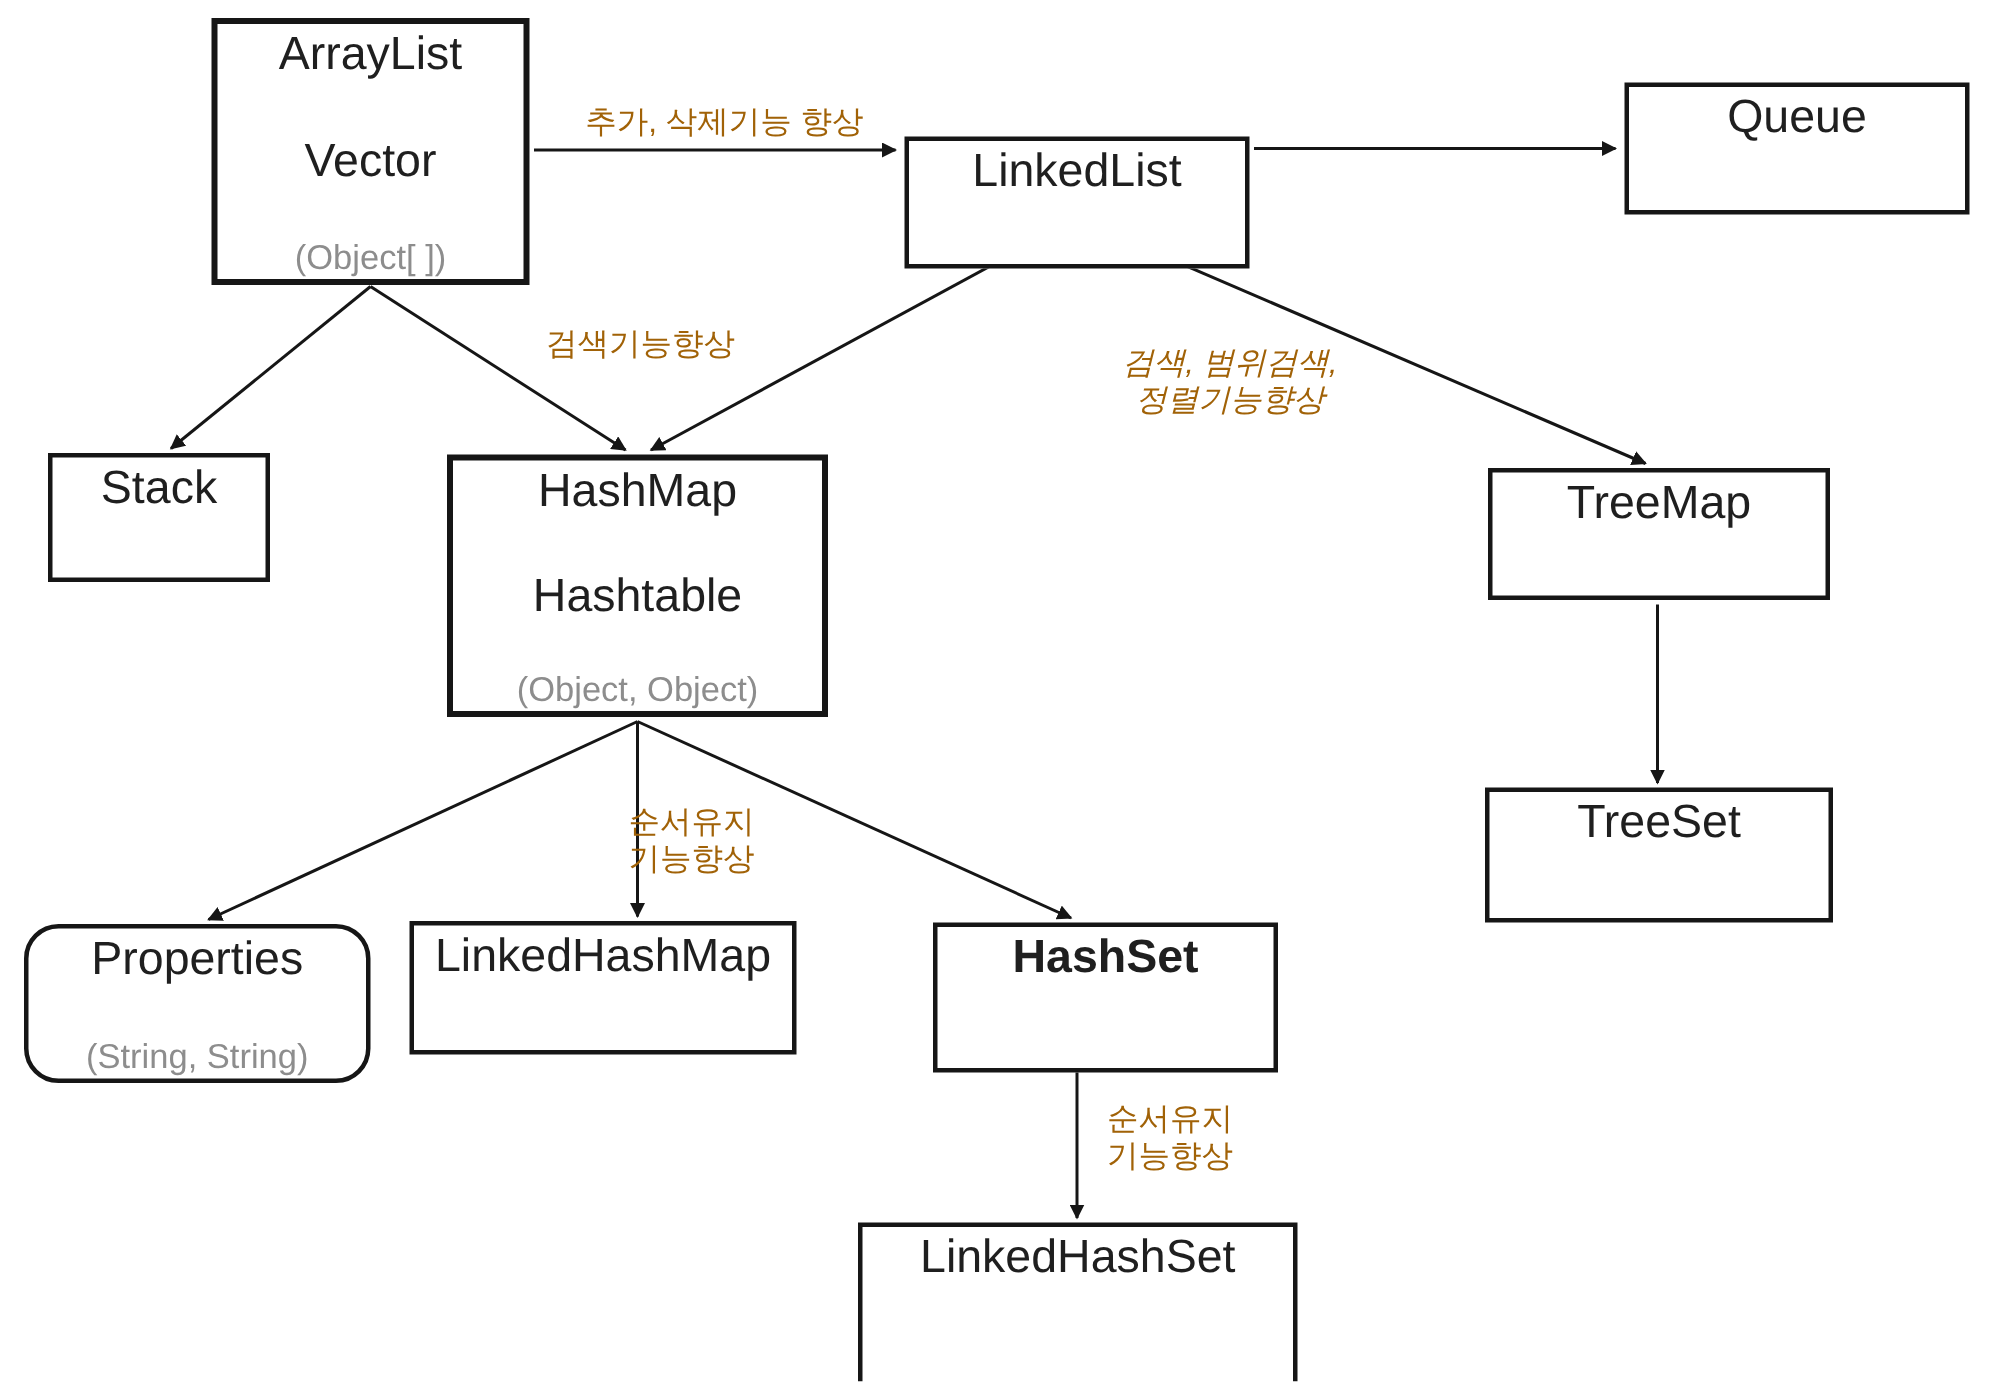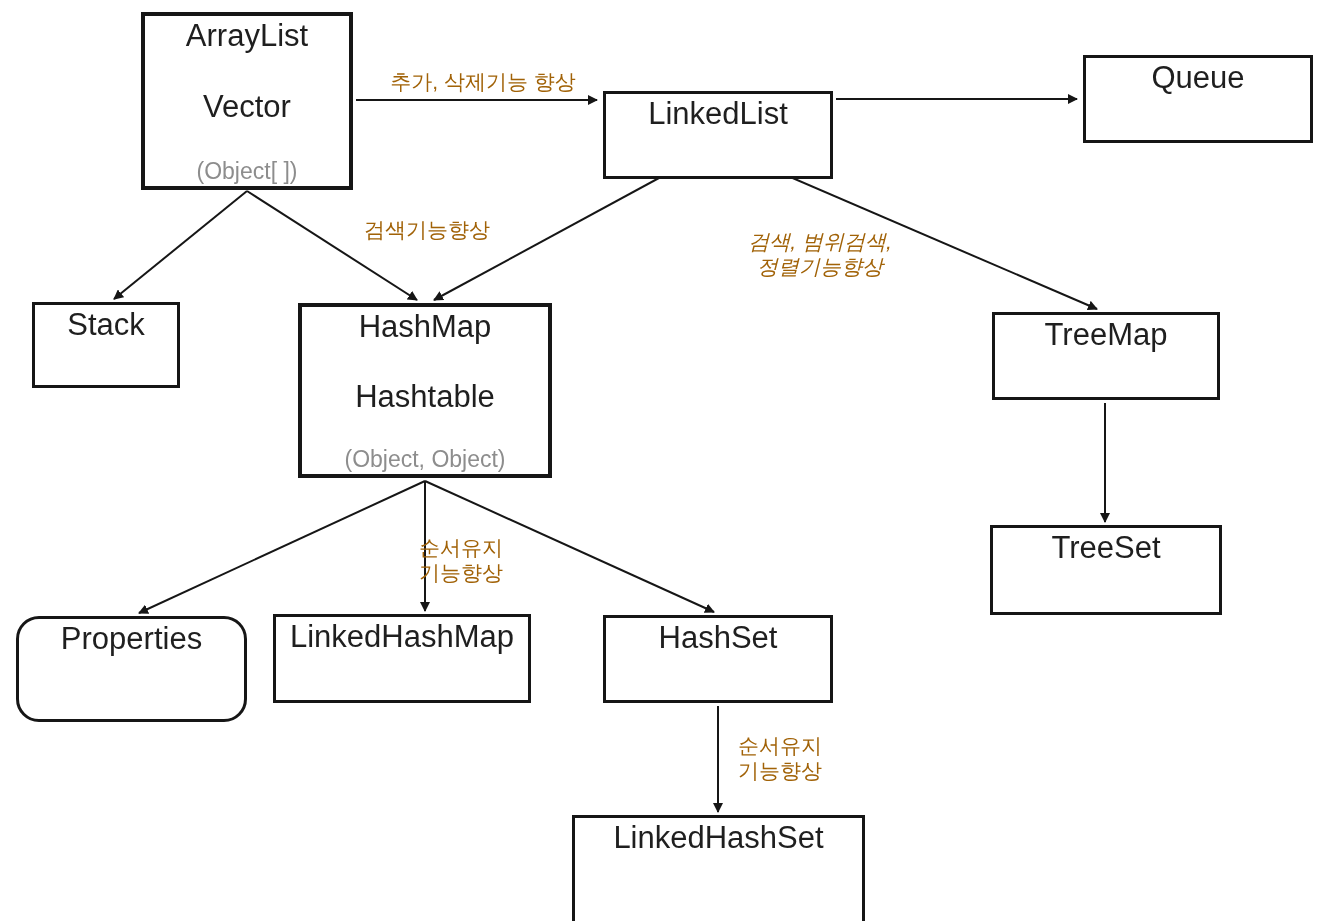--- a/index.html
+++ b/index.html
@@ -77,25 +77,26 @@
         <div class="node-sub">(Object, Object)</div>
       </div>
       <div class="node" style="left: 992px; top: 312px; width: 228px; height: 88px; border-width: 3px;">
         <div class="node-line">TreeMap</div>
       </div>
       <div class="node" style="left: 990px; top: 525px; width: 232px; height: 90px; border-width: 3px;">
         <div class="node-line">TreeSet</div>
       </div>
       <div class="node" style="left: 16px; top: 616px; width: 231px; height: 106px; border-width: 3px; border-radius: 23px;">
         <div class="node-line">Properties</div>
+        <div class="node-sub">(String, String)</div>
       </div>
       <div class="node" style="left: 273px; top: 614px; width: 258px; height: 89px; border-width: 3px;">
         <div class="node-line">LinkedHashMap</div>
       </div>
-      <div class="node" style="left: 603px; top: 615px; width: 230px; height: 88px; border-width: 3px;">
+      <div class="node" style="left: 622px; top: 615px; width: 230px; height: 100px; border-width: 3px; font-weight: bold;">
         <div class="node-line">HashSet</div>
       </div>
       <div class="node" style="left: 572px; top: 815px; width: 293px; height: 112px; border-width: 3px;">
         <div class="node-line">LinkedHashSet</div>
       </div>
     </div>
   <div id="label-layer">
       <div class="edge-label" style="left: 483px; top: 82px;">
         <div>추가, 삭제기능 향상</div>
       </div>

